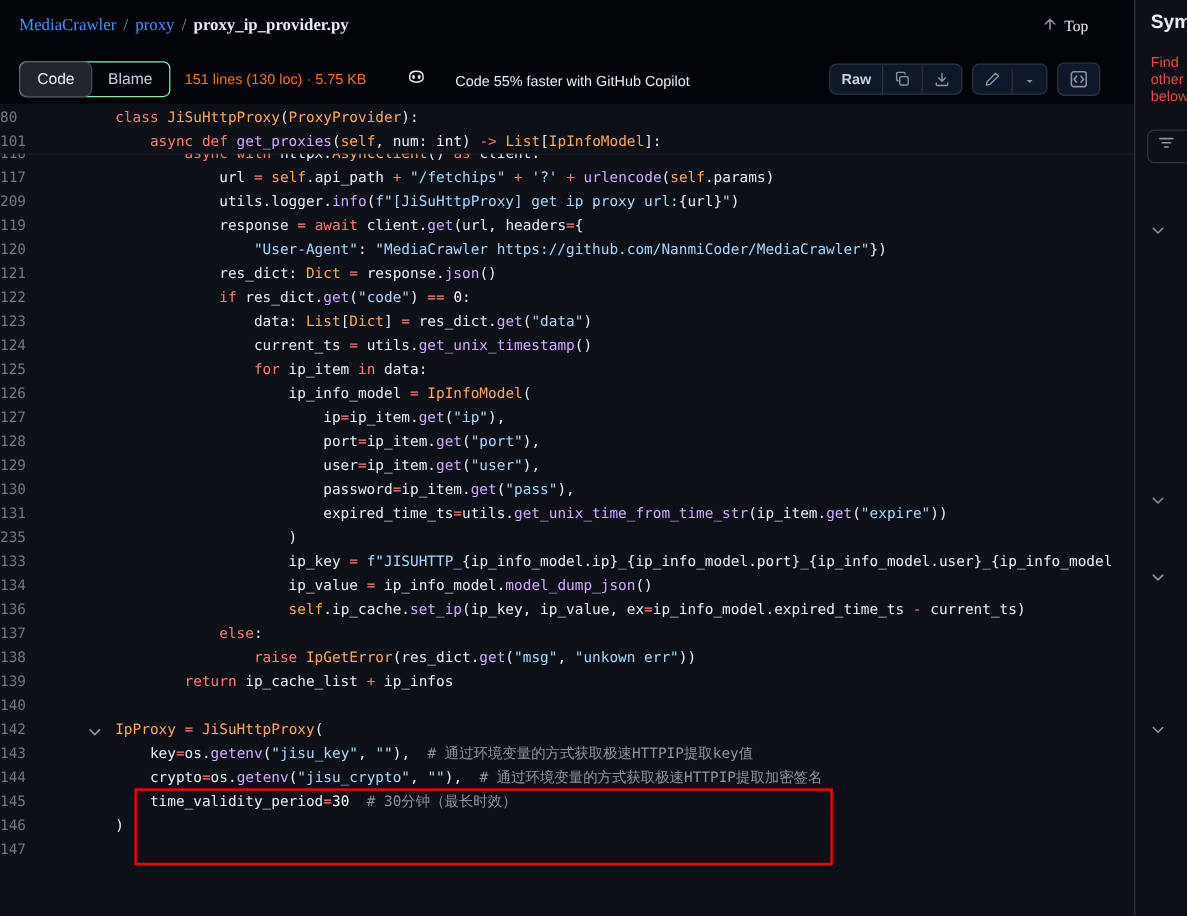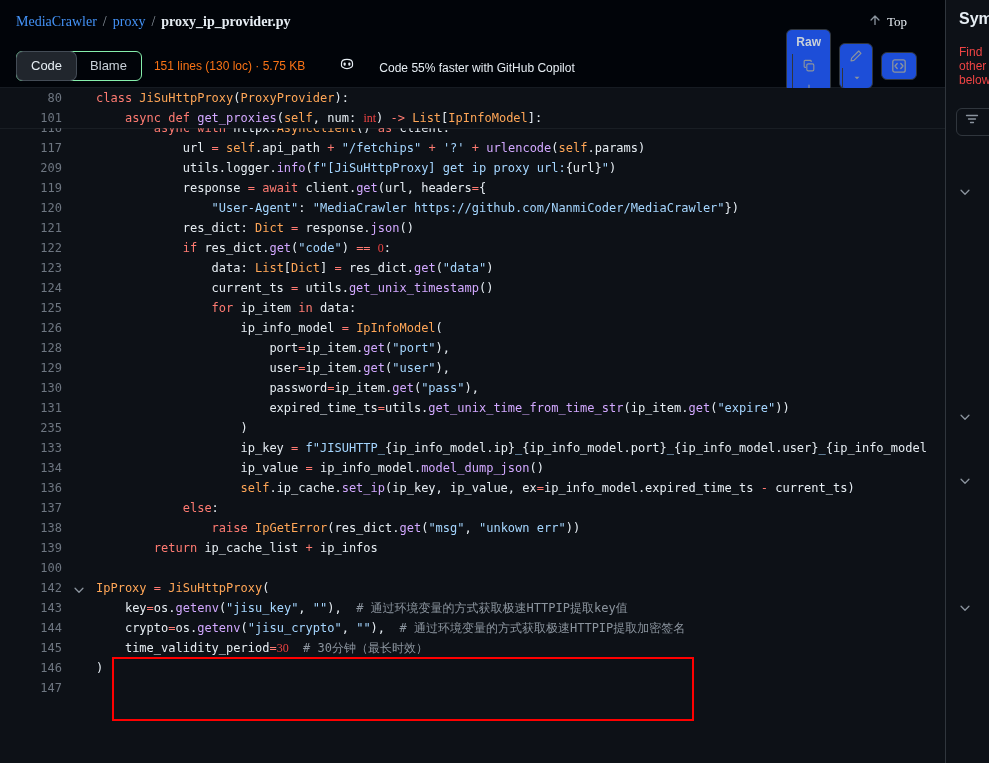--- a/index.html
+++ b/index.html
@@ -19,40 +19,40 @@
   .top-btn { margin-left: auto; margin-right: 22px; display: flex; align-items: center; gap: 5px; font-size: 13px; color: #e6edf3; }
 
   
   .toolbar-row { height: 44px; flex: none; display: flex; align-items: center; padding: 0 16px; background: #010409; border-bottom: 1px solid #161b22; }
   .seg { display: flex; border: 1px solid #86efac; border-radius: 6px; }
   .seg-item { padding: 3px 14px; font-size: 13px; line-height: 22px; color: #c9d1d9; border-radius: 6px; }
   .seg-item.active { background: #21262d; box-shadow: 0 0 0 1px #444c56; color: #e6edf3; font-weight: 500; }
   .meta { margin-left: 12px; font-size: 12px; color: #f97316; white-space: nowrap; }
   .copilot { margin-left: 34px; display: flex; align-items: flex-end; gap: 24px; font-size: 12px; color: #e6edf3; white-space: nowrap; }
   .tb-right { margin-left: auto; display: flex; align-items: center; gap: 8px; margin-right: 12px; }
-  .btn-group { display: flex; align-items: center; border: 1px solid #30363d; border-radius: 6px; overflow: hidden; background: #1d4ed8; flex-direction: column; }
+  .btn-group { display: flex; align-items: flex-end; border: 1px solid #30363d; border-radius: 6px; overflow: hidden; background: #0f172a; }
   .gbtn { display: flex; align-items: center; justify-content: center; padding: 5px 9px; font-size: 12px; font-weight: 600; color: #c9d1d9; }
   .gbtn + .gbtn { border-left: 1px solid #30363d; }
   .gbtn svg { display: block; }
 
   
   .code-area { position: relative; flex: 1; background: #0d1117; overflow: hidden;
                font-family: "DejaVu Sans Mono", monospace; font-size: 12px; }
   .rows-scroll { position: absolute; top: 30px; left: 0; right: 0; z-index: 1; }
   .sticky { position: absolute; top: 0; left: 0; right: 0; z-index: 3; background: #0d1117; box-shadow: 0 1px 0 rgba(48,54,61,0.35); }
   .code-row { display: flex; height: 20px; line-height: 20px; white-space: pre; }
-  .ln { width: 62px; flex: none; text-align: right; color: #6e7681; font-size: 12px; user-select: none; }
+  .ln { width: 62px; flex: none; text-align: left; color: #6e7681; font-size: 12px; user-select: none; }
   .fold { width: 34px; flex: none; text-align: center; color: #8b949e; }
   .fold svg { vertical-align: middle; margin-top: 3px; }
   .code-text { flex: 1; overflow: hidden; color: #e6edf3; }
   .tk-k { color: #ff7b72; }
   .tk-f { color: #d2a8ff; }
   .tk-t { color: #ffa657; }
   .tk-s { color: #a5d6ff; }
-  .tk-n { color: #ef4444; font-family: Liberation Serif, serif; }
+  .tk-n { color: #ffffff; }
   .tk-c { color: #8b949e; }
   .tk-d { color: #e6edf3; }
   .highlight-box { position: absolute; left: 112px; top: 569px; width: 582px; height: 64px;
                    border: 2px solid #ff0000; z-index: 4; pointer-events: none; }
 
   
   .side { width: 44px; flex: none; position: relative; background: #0d1117; border-left: 1px solid #30363d; overflow: hidden; }
   .side-title { position: absolute; top: 10px; left: 13px; font-size: 16px; font-weight: 700; color: #e6edf3; white-space: nowrap; }
   .side-desc { position: absolute; top: 45px; left: 13px; font-size: 12px; line-height: 14px; color: #ef4444; white-space: nowrap; }
   .filter-box { position: absolute; top: 108px; left: 10px; width: 70px; height: 28px; border: 1px solid #30363d;
@@ -154,32 +154,33 @@
           <div class="code-row"><span class="ln">117</span><span class="fold"></span><span class="code-text">            <span class="tk-d">url </span><span class="tk-k">=</span><span class="tk-d"> </span><span class="tk-t">self</span><span class="tk-d">.api_path </span><span class="tk-k">+</span><span class="tk-d"> </span><span class="tk-s">"/fetchips"</span><span class="tk-d"> </span><span class="tk-k">+</span><span class="tk-d"> </span><span class="tk-s">'?'</span><span class="tk-d"> </span><span class="tk-k">+</span><span class="tk-d"> </span><span class="tk-f">urlencode</span><span class="tk-d">(</span><span class="tk-t">self</span><span class="tk-d">.params)</span></span></div>
           <div class="code-row"><span class="ln">209</span><span class="fold"></span><span class="code-text">            <span class="tk-d">utils.logger.</span><span class="tk-f">info</span><span class="tk-d">(</span><span class="tk-s">f"[JiSuHttpProxy] get ip proxy url:</span><span class="tk-d">{url}</span><span class="tk-s">"</span><span class="tk-d">)</span></span></div>
           <div class="code-row"><span class="ln">119</span><span class="fold"></span><span class="code-text">            <span class="tk-d">response </span><span class="tk-k">=</span><span class="tk-d"> </span><span class="tk-k">await</span><span class="tk-d"> client.</span><span class="tk-f">get</span><span class="tk-d">(url, headers</span><span class="tk-k">=</span><span class="tk-d">{</span></span></div>
           <div class="code-row"><span class="ln">120</span><span class="fold"></span><span class="code-text">                <span class="tk-s">"User-Agent"</span><span class="tk-d">: </span><span class="tk-s">"MediaCrawler https://github.com/NanmiCoder/MediaCrawler"</span><span class="tk-d">})</span></span></div>
           <div class="code-row"><span class="ln">121</span><span class="fold"></span><span class="code-text">            <span class="tk-d">res_dict: </span><span class="tk-t">Dict</span><span class="tk-d"> </span><span class="tk-k">=</span><span class="tk-d"> response.</span><span class="tk-f">json</span><span class="tk-d">()</span></span></div>
           <div class="code-row"><span class="ln">122</span><span class="fold"></span><span class="code-text">            <span class="tk-k">if</span><span class="tk-d"> res_dict.</span><span class="tk-f">get</span><span class="tk-d">(</span><span class="tk-s">"code"</span><span class="tk-d">) </span><span class="tk-k">==</span><span class="tk-d"> </span><span class="tk-n">0</span><span class="tk-d">:</span></span></div>
           <div class="code-row"><span class="ln">123</span><span class="fold"></span><span class="code-text">                <span class="tk-d">data: </span><span class="tk-t">List</span><span class="tk-d">[</span><span class="tk-t">Dict</span><span class="tk-d">] </span><span class="tk-k">=</span><span class="tk-d"> res_dict.</span><span class="tk-f">get</span><span class="tk-d">(</span><span class="tk-s">"data"</span><span class="tk-d">)</span></span></div>
           <div class="code-row"><span class="ln">124</span><span class="fold"></span><span class="code-text">                <span class="tk-d">current_ts </span><span class="tk-k">=</span><span class="tk-d"> utils.</span><span class="tk-f">get_unix_timestamp</span><span class="tk-d">()</span></span></div>
           <div class="code-row"><span class="ln">125</span><span class="fold"></span><span class="code-text">                <span class="tk-k">for</span><span class="tk-d"> ip_item </span><span class="tk-k">in</span><span class="tk-d"> data:</span></span></div>
           <div class="code-row"><span class="ln">126</span><span class="fold"></span><span class="code-text">                    <span class="tk-d">ip_info_model </span><span class="tk-k">=</span><span class="tk-d"> </span><span class="tk-t">IpInfoModel</span><span class="tk-d">(</span></span></div>
+          <div class="code-row"><span class="ln">127</span><span class="fold"></span><span class="code-text">                        <span class="tk-d">ip</span><span class="tk-k">=</span><span class="tk-d">ip_item.</span><span class="tk-f">get</span><span class="tk-d">(</span><span class="tk-s">"ip"</span><span class="tk-d">),</span></span></div>
           <div class="code-row"><span class="ln">128</span><span class="fold"></span><span class="code-text">                        <span class="tk-d">port</span><span class="tk-k">=</span><span class="tk-d">ip_item.</span><span class="tk-f">get</span><span class="tk-d">(</span><span class="tk-s">"port"</span><span class="tk-d">),</span></span></div>
           <div class="code-row"><span class="ln">129</span><span class="fold"></span><span class="code-text">                        <span class="tk-d">user</span><span class="tk-k">=</span><span class="tk-d">ip_item.</span><span class="tk-f">get</span><span class="tk-d">(</span><span class="tk-s">"user"</span><span class="tk-d">),</span></span></div>
           <div class="code-row"><span class="ln">130</span><span class="fold"></span><span class="code-text">                        <span class="tk-d">password</span><span class="tk-k">=</span><span class="tk-d">ip_item.</span><span class="tk-f">get</span><span class="tk-d">(</span><span class="tk-s">"pass"</span><span class="tk-d">),</span></span></div>
           <div class="code-row"><span class="ln">131</span><span class="fold"></span><span class="code-text">                        <span class="tk-d">expired_time_ts</span><span class="tk-k">=</span><span class="tk-d">utils.</span><span class="tk-f">get_unix_time_from_time_str</span><span class="tk-d">(ip_item.</span><span class="tk-f">get</span><span class="tk-d">(</span><span class="tk-s">"expire"</span><span class="tk-d">))</span></span></div>
           <div class="code-row"><span class="ln">235</span><span class="fold"></span><span class="code-text">                    <span class="tk-d">)</span></span></div>
           <div class="code-row"><span class="ln">133</span><span class="fold"></span><span class="code-text">                    <span class="tk-d">ip_key </span><span class="tk-k">=</span><span class="tk-d"> </span><span class="tk-s">f"JISUHTTP_</span><span class="tk-d">{ip_info_model.ip}</span><span class="tk-s">_</span><span class="tk-d">{ip_info_model.port}</span><span class="tk-s">_</span><span class="tk-d">{ip_info_model.user}</span><span class="tk-s">_</span><span class="tk-d">{ip_info_model</span></span></div>
           <div class="code-row"><span class="ln">134</span><span class="fold"></span><span class="code-text">                    <span class="tk-d">ip_value </span><span class="tk-k">=</span><span class="tk-d"> ip_info_model.</span><span class="tk-f">model_dump_json</span><span class="tk-d">()</span></span></div>
           <div class="code-row"><span class="ln">136</span><span class="fold"></span><span class="code-text">                    <span class="tk-t">self</span><span class="tk-d">.ip_cache.</span><span class="tk-f">set_ip</span><span class="tk-d">(ip_key, ip_value, ex</span><span class="tk-k">=</span><span class="tk-d">ip_info_model.expired_time_ts </span><span class="tk-k">-</span><span class="tk-d"> current_ts)</span></span></div>
           <div class="code-row"><span class="ln">137</span><span class="fold"></span><span class="code-text">            <span class="tk-k">else</span><span class="tk-d">:</span></span></div>
           <div class="code-row"><span class="ln">138</span><span class="fold"></span><span class="code-text">                <span class="tk-k">raise</span><span class="tk-d"> </span><span class="tk-t">IpGetError</span><span class="tk-d">(res_dict.</span><span class="tk-f">get</span><span class="tk-d">(</span><span class="tk-s">"msg"</span><span class="tk-d">, </span><span class="tk-s">"unkown err"</span><span class="tk-d">))</span></span></div>
           <div class="code-row"><span class="ln">139</span><span class="fold"></span><span class="code-text">        <span class="tk-k">return</span><span class="tk-d"> ip_cache_list </span><span class="tk-k">+</span><span class="tk-d"> ip_infos</span></span></div>
-          <div class="code-row"><span class="ln">100</span><span class="fold"></span><span class="code-text"></span></div>
+          <div class="code-row"><span class="ln">140</span><span class="fold"></span><span class="code-text"></span></div>
           <div class="code-row"><span class="ln">142</span><span class="fold"><svg width="14" height="14" viewBox="0 0 16 16" fill="none" stroke="currentColor" stroke-width="1.5" stroke-linecap="round" stroke-linejoin="round">
                 <path d="M3.5 6L8 10.5 12.5 6"></path>
               </svg></span><span class="code-text"><span class="tk-t">IpProxy</span><span class="tk-d"> </span><span class="tk-k">=</span><span class="tk-d"> </span><span class="tk-t">JiSuHttpProxy</span><span class="tk-d">(</span></span></div>
           <div class="code-row"><span class="ln">143</span><span class="fold"></span><span class="code-text">    <span class="tk-d">key</span><span class="tk-k">=</span><span class="tk-d">os.</span><span class="tk-f">getenv</span><span class="tk-d">(</span><span class="tk-s">"jisu_key"</span><span class="tk-d">, </span><span class="tk-s">""</span><span class="tk-d">),  </span><span class="tk-c"># 通过环境变量的方式获取极速HTTPIP提取key值</span></span></div>
           <div class="code-row"><span class="ln">144</span><span class="fold"></span><span class="code-text">    <span class="tk-d">crypto</span><span class="tk-k">=</span><span class="tk-d">os.</span><span class="tk-f">getenv</span><span class="tk-d">(</span><span class="tk-s">"jisu_crypto"</span><span class="tk-d">, </span><span class="tk-s">""</span><span class="tk-d">),  </span><span class="tk-c"># 通过环境变量的方式获取极速HTTPIP提取加密签名</span></span></div>
           <div class="code-row"><span class="ln">145</span><span class="fold"></span><span class="code-text">    <span class="tk-d">time_validity_period</span><span class="tk-k">=</span><span class="tk-n">30</span><span class="tk-d">  </span><span class="tk-c"># 30分钟（最长时效）</span></span></div>
           <div class="code-row"><span class="ln">146</span><span class="fold"></span><span class="code-text"><span class="tk-d">)</span></span></div>
           <div class="code-row"><span class="ln">147</span><span class="fold"></span><span class="code-text"></span></div>
         </div>
       <div class="sticky">

